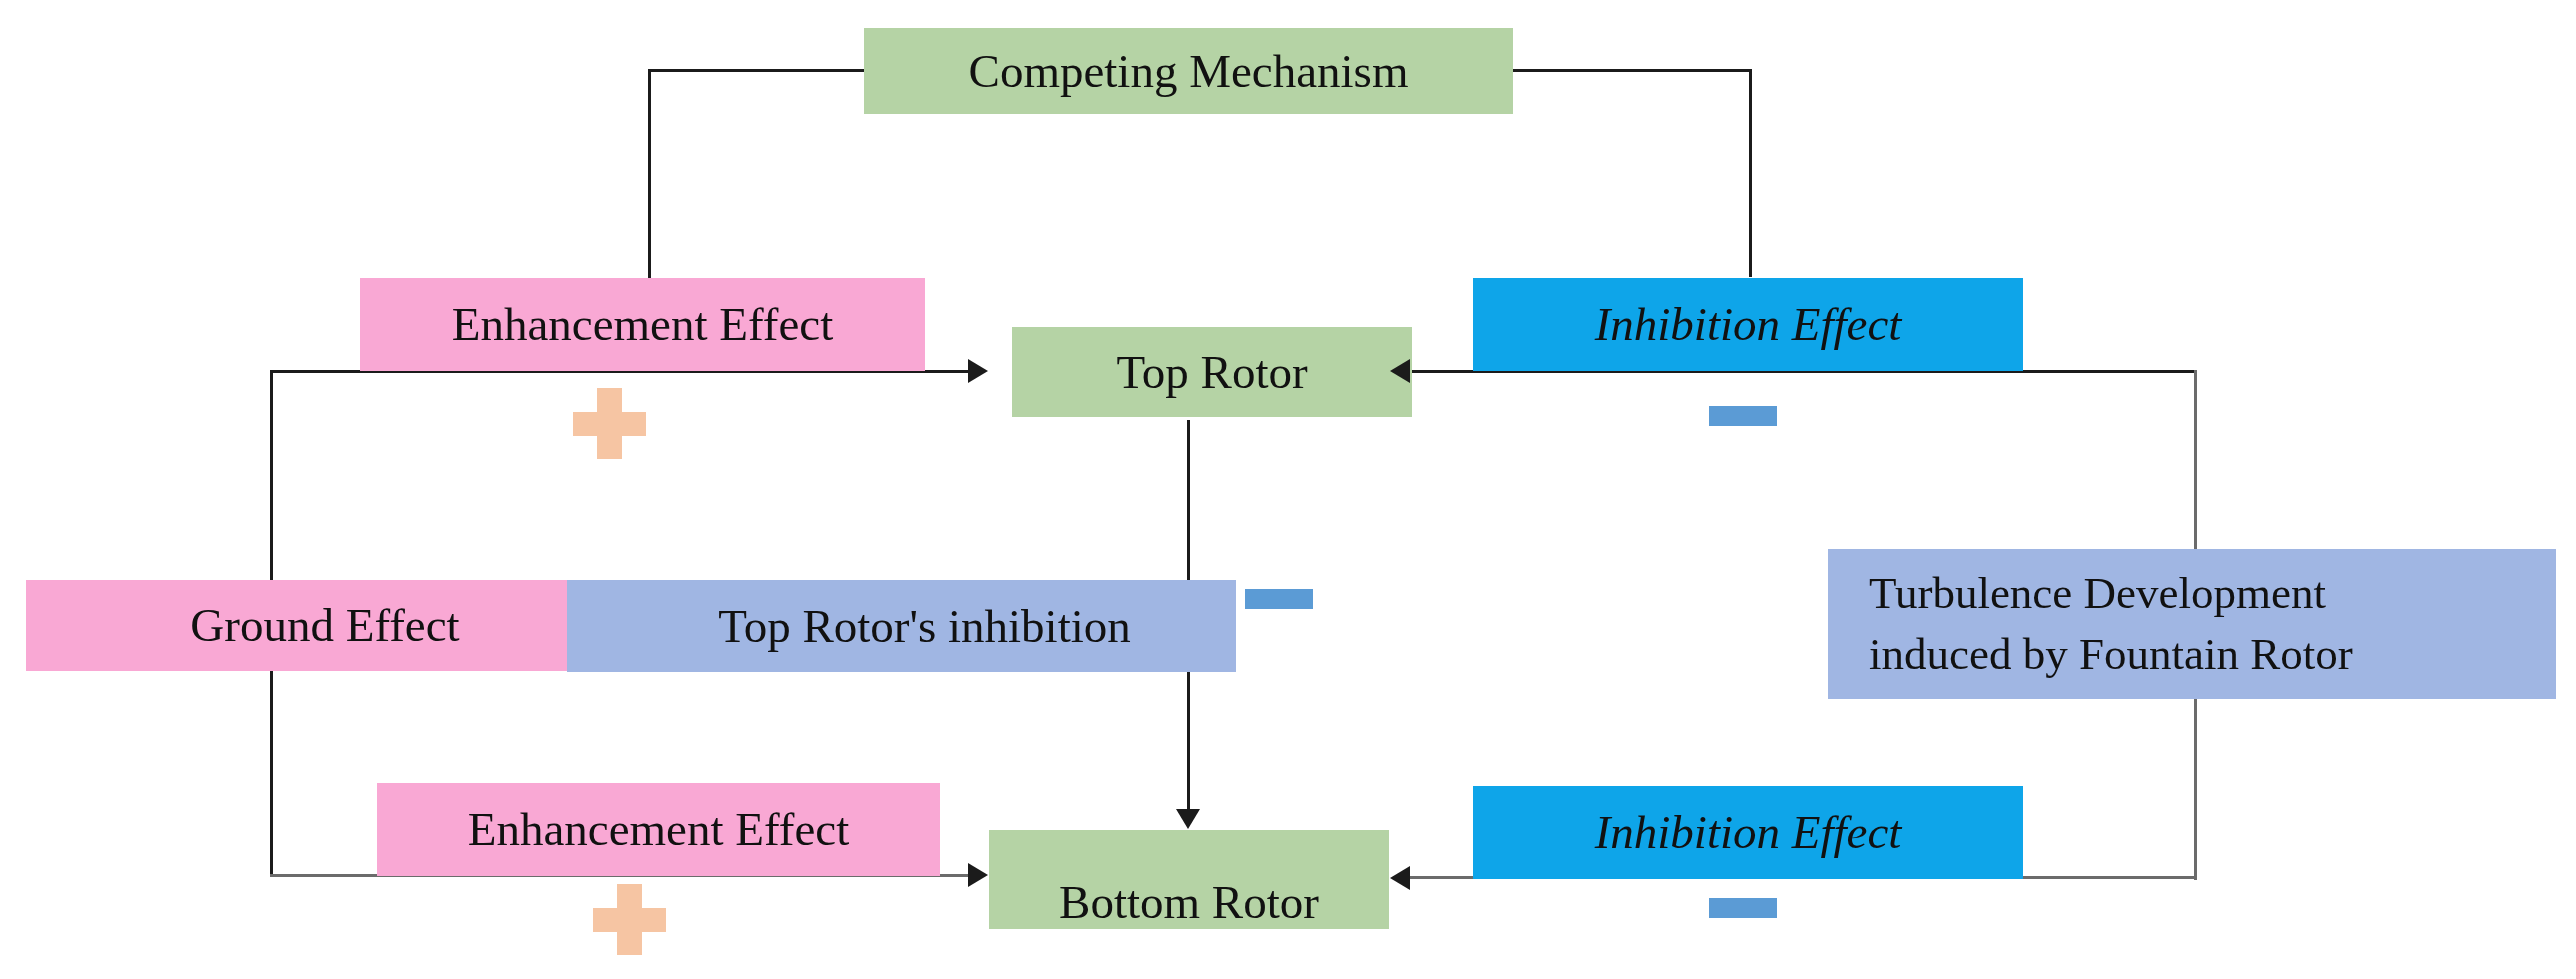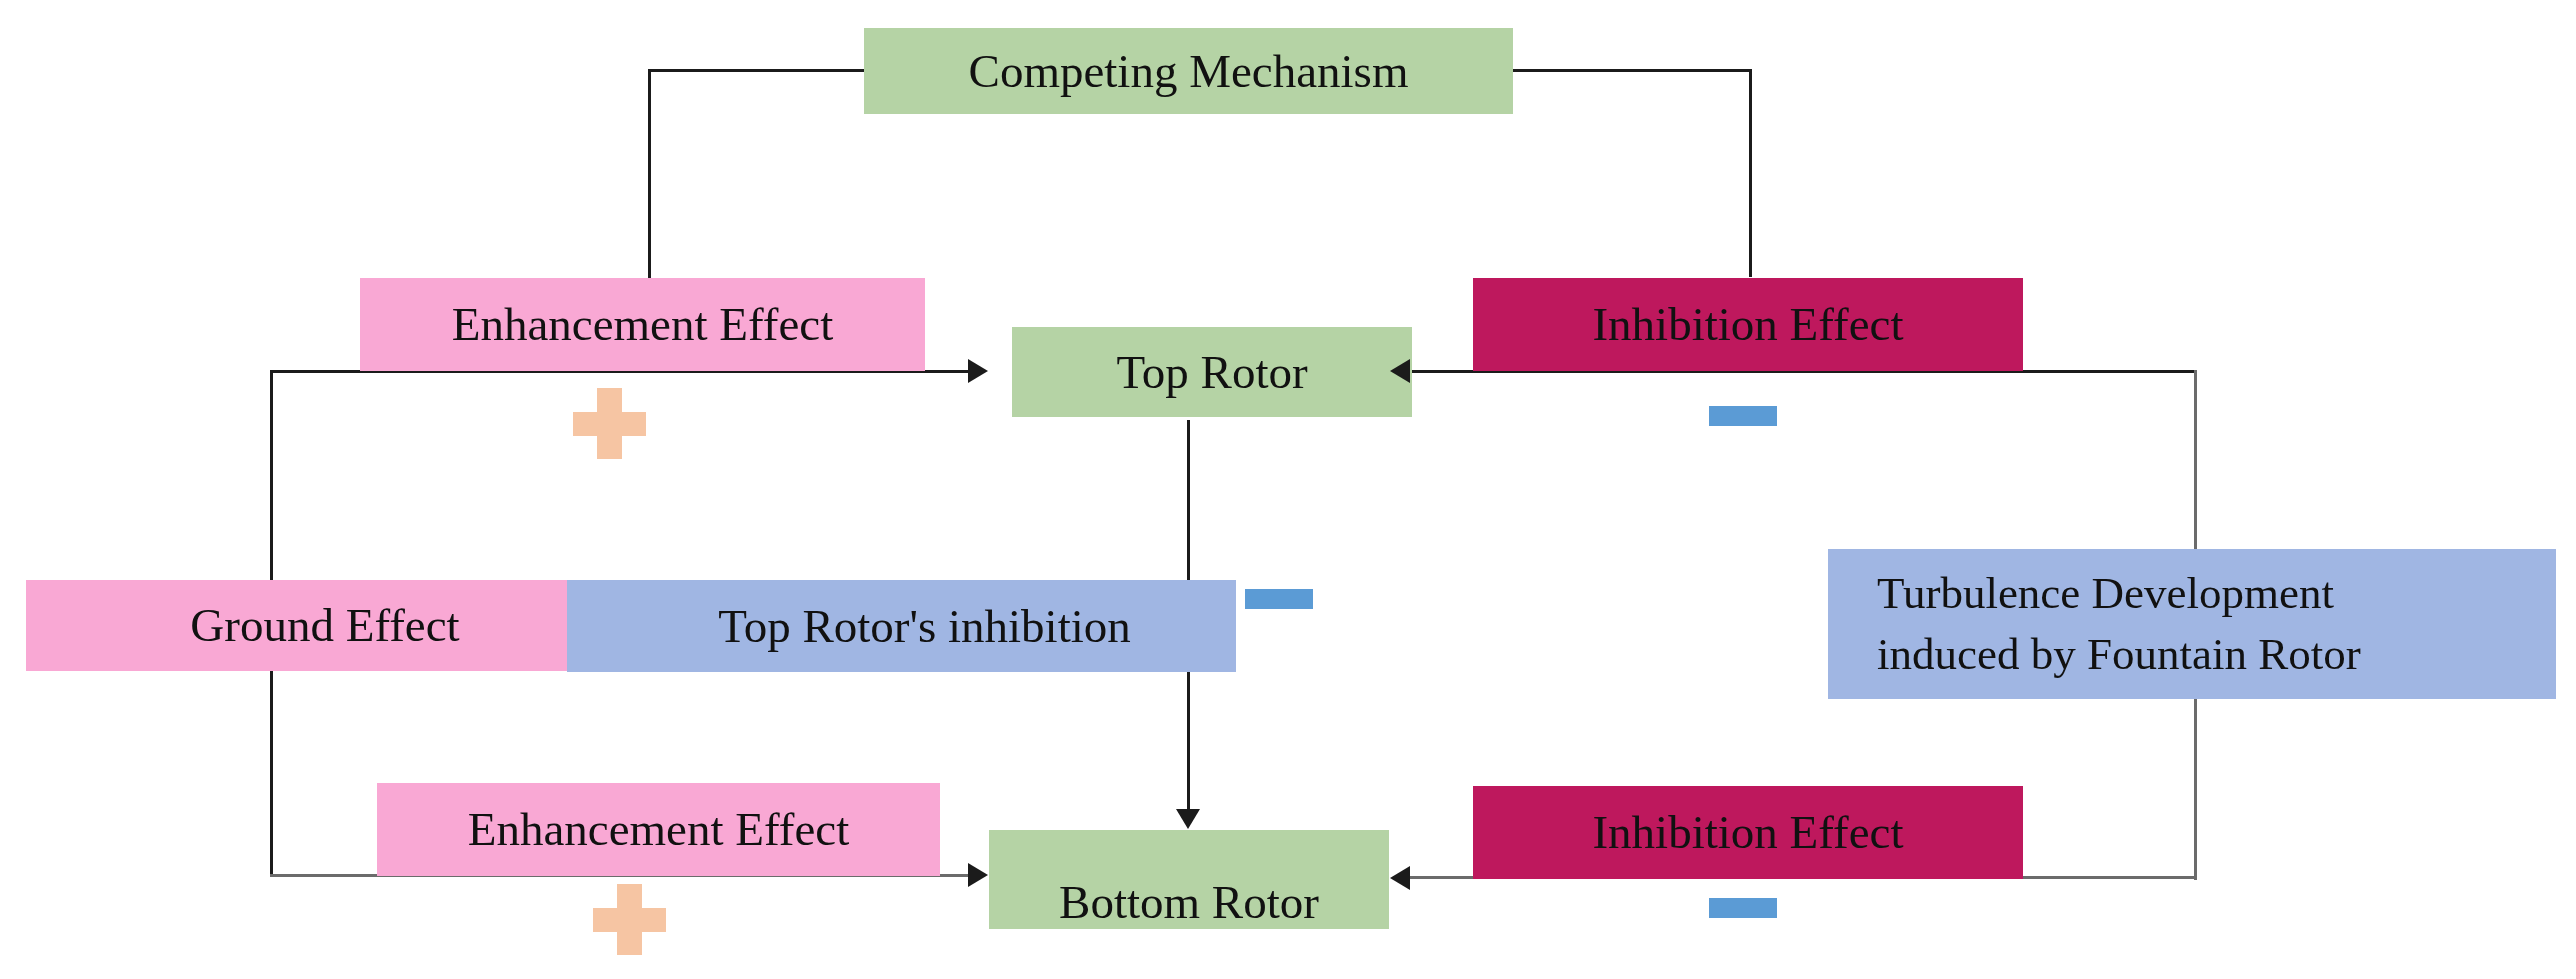--- a/index.html
+++ b/index.html
@@ -14,23 +14,23 @@
   .node{
     position:absolute;
     display:flex;align-items:center;justify-content:center;
     text-align:center;
     font-size:47px;
     line-height:1.15;
     color:#111111;
   }
   .fill-green{background:#B5D3A5;}
   .fill-orange{background:#f9a8d4;}
-  .fill-lightblue{background:#be185d;}
+  .fill-lightblue{background:#0ea5e9;font-style:italic;}
   .fill-periwinkle{background:#A0B6E3;}
-  .turb-text{ text-align:left; font-size:45px; line-height:1.35; padding-left:41px; width:100%;margin-left:8px;}
+  .turb-text{ text-align:left; font-size:45px; line-height:1.35; padding-left:41px; width:100%;}
   .line{position:absolute;background:#1b1b1b;z-index:1;}
   .line.gray{background:#6b6b6b;}
   .node,.sign{z-index:2;}
   .arrowhead{position:absolute;width:0;height:0;z-index:3;}
   .ah-right{border-top:12.2px solid transparent;border-bottom:12.2px solid transparent;border-left:20.6px solid #1b1b1b;}
   .ah-left{border-top:12.2px solid transparent;border-bottom:12.2px solid transparent;border-right:20.6px solid #1b1b1b;}
   .ah-down{border-left:12.2px solid transparent;border-right:12.2px solid transparent;border-top:20.6px solid #1b1b1b;}
   .sign{position:absolute;}
   .plus .bar-h{position:absolute;left:0;top:23.5px;width:73px;height:24.4px;background:#F6C5A3;}
   .plus .bar-v{position:absolute;left:24.4px;top:0;width:24.4px;height:71px;background:#F6C5A3;}

